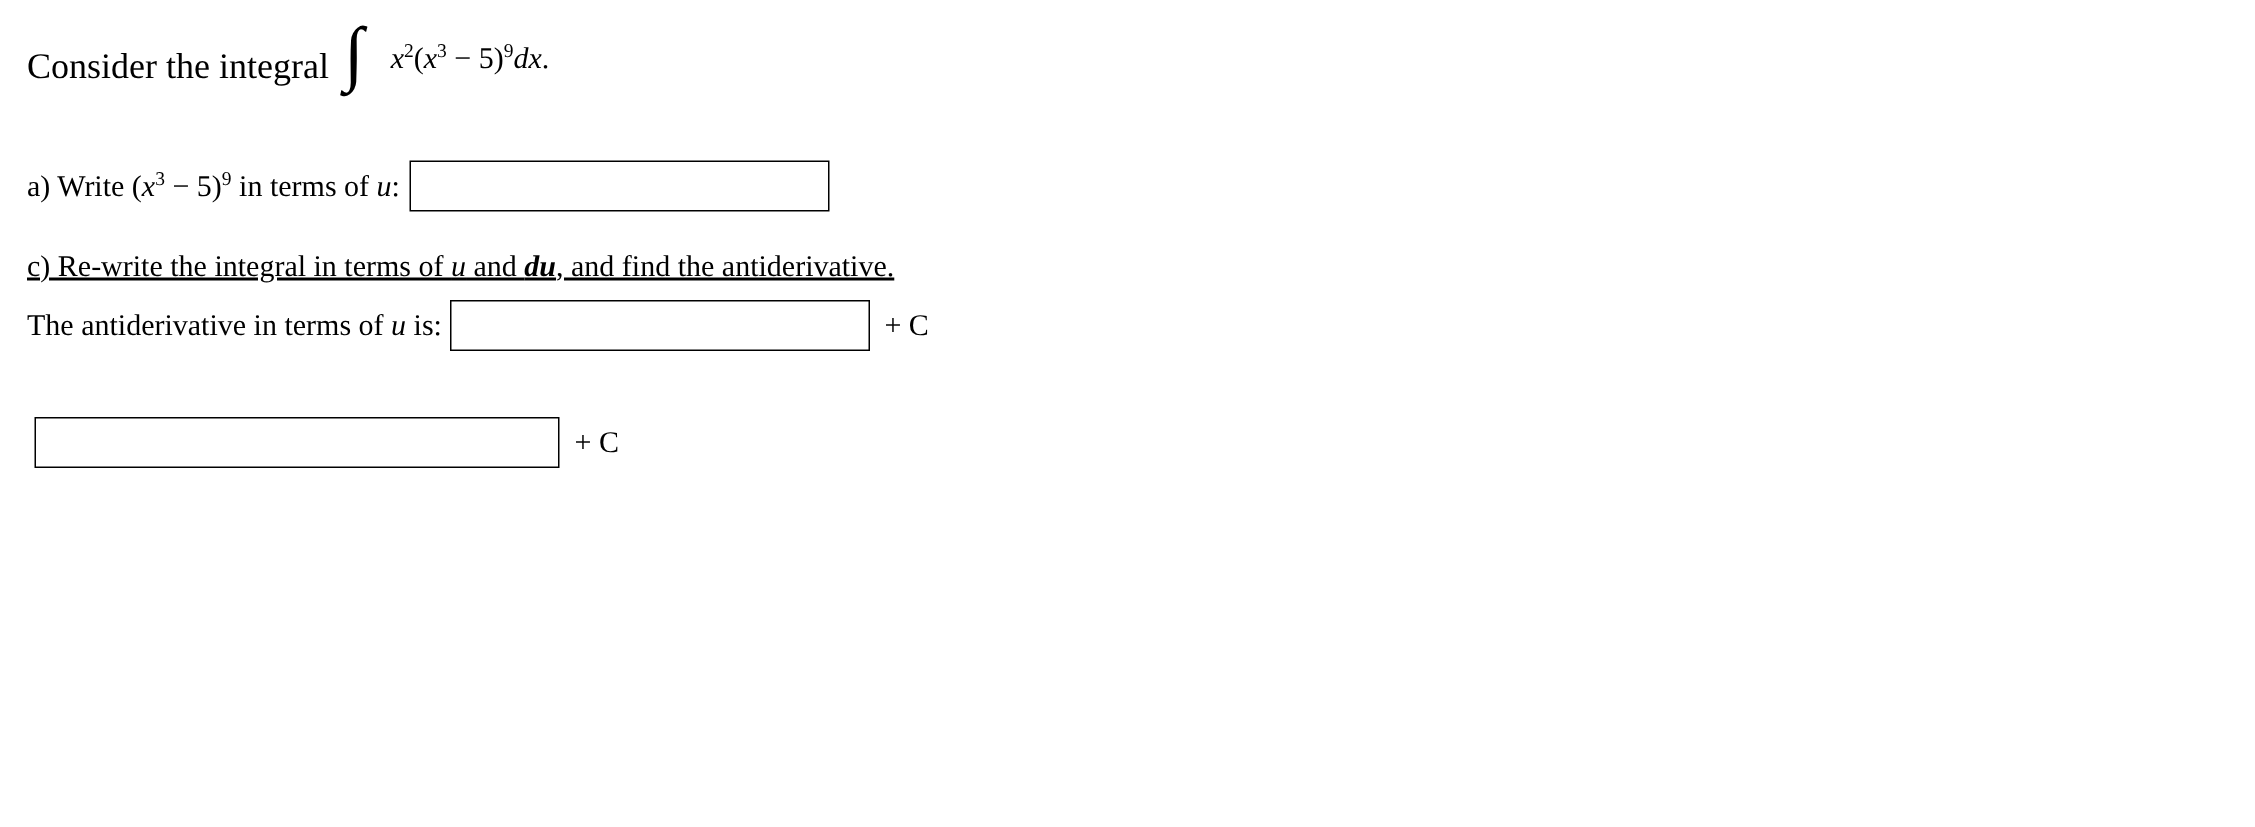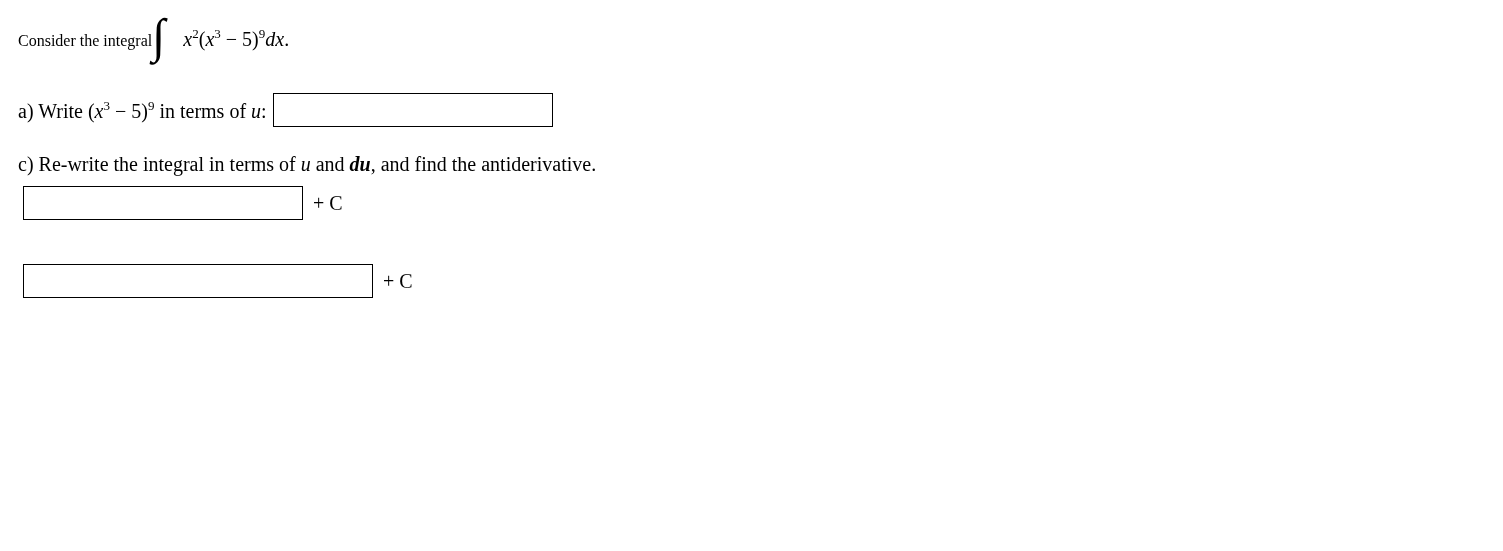--- a/index.html
+++ b/index.html
@@ -26,21 +26,21 @@
     }
 
     .line {
       display: flex;
       align-items: center;
       flex-wrap: wrap;
       margin-bottom: 18px;
     }
 
     .line-a {
-      margin-top: 7px;
+      margin-top: 21px;
     }
 
     .integral-line {
       display: flex;
       align-items: flex-start;
       margin-bottom: 22px;
     }
 
     .integral-symbol {
       font-size: 48px;
@@ -92,59 +92,60 @@
       margin-left: 10px;
       font-size: 20px;
     }
 
     .row-gap {
       margin-bottom: 26px;
     }
 
     .row-gap-sm {
       margin-bottom: 10px;
+      text-decoration: underline;
     }
 
     .italic {
       font-style: italic;
     }
 
     .bold-italic {
       font-style: italic;
       font-weight: bold;
     }
   </style>
 </head>
 <body>
 
 <div class="problem-container">
 
   <div class="integral-line row-gap">
-    <span style="font-size:16px; margin-right:0; margin-top:14px;">Consider the integral</span>
+    <span style="font-size:24px; margin-right:10px; margin-top:14px;">Consider the integral</span>
     <span class="integral-symbol">∫</span>
     <span class="integral-expr">
       <span class="italic">x</span><sup>2</sup>(<span class="italic">x</span><sup>3</sup> − 5)<sup>9</sup><span class="italic">dx</span>.
     </span>
   </div>
 
 
   <div class="line line-a row-gap">
     <span class="part-label">a) Write&nbsp;(<span class="italic">x</span><sup>3</sup> − 5)<sup>9</sup>&nbsp;in terms of <span class="italic">u</span>:</span>
     <input type="text" class="input-box" placeholder="" style="">
   </div>
 
 
   <div class="row-gap">
     <div class="line row-gap-sm">
       <span>
         c) Re-write the integral in terms of <span class="italic">u</span> and <span class="bold-italic">du</span>, and find the antiderivative.
       </span>
     </div>
     <div class="line">
-      &nbsp;
+      <span>The antiderivative in terms of <span class="italic">u</span> is:</span>&nbsp;
       <input type="text" class="input-box" placeholder="" style="">
       <span class="plus-c">+ C</span>
     </div>
   </div>
 
   <div class="line row-gap">
     &nbsp;
     <input type="text" class="input-box input-box-wide" placeholder="" style="">
     <span class="plus-c">+ C</span>
   </div>

